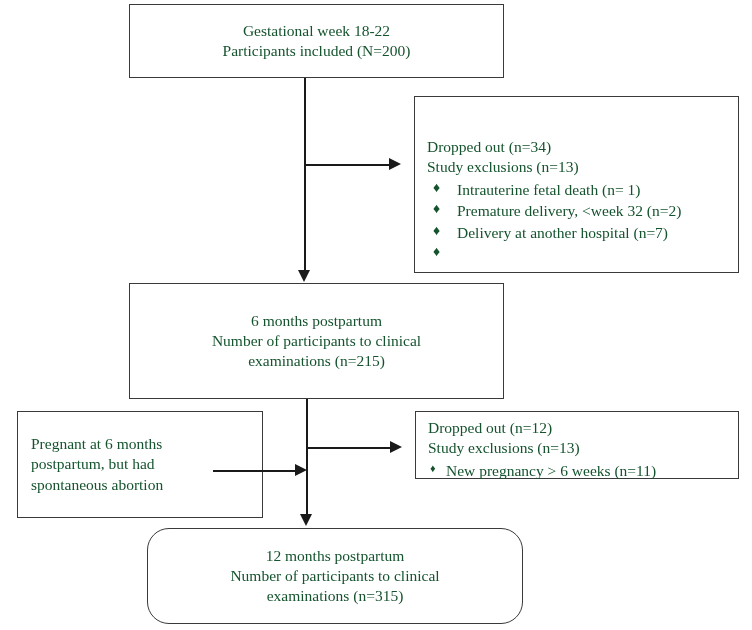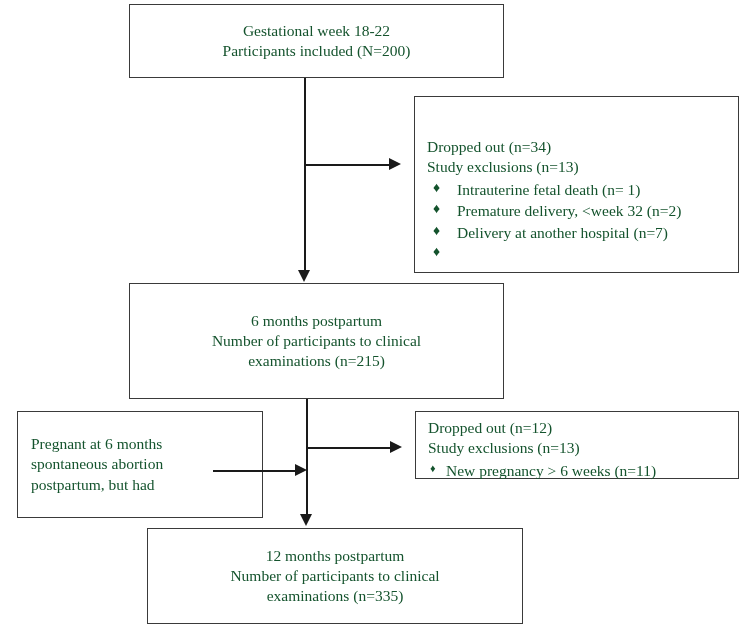--- a/index.html
+++ b/index.html
@@ -48,21 +48,21 @@
   #box-enrollment { left: 117px; top: 4px; width: 375px; height: 74px; }
   
   #box-exclusions-1 { left: 402px; top: 96px; width: 325px; height: 177px; padding: 11px 0 0 12px; }
   
   #box-6mo { left: 117px; top: 283px; width: 375px; height: 116px; }
   
   #box-pregnant { left: 5px; top: 411px; width: 246px; height: 107px; padding-left: 13px; }
   
   #box-exclusions-2 { left: 403px; top: 411px; width: 324px; height: 68px; padding: 9px 0 0 12px; }
   
-  #box-12mo { left: 135px; top: 528px; width: 376px; height: 96px; }
+  #box-12mo { left: 135px; top: 528px; width: 376px; height: 96px; border-radius: 22px; }
 
   .para { display: block; white-space: nowrap; }
 
   ul.bullets {
     list-style: none;
     margin: 2px 0 0 0;
     padding: 0;
   }
   ul.bullets li {
     position: relative;
@@ -156,39 +156,39 @@
   </div>
 
   <div class="box centered" id="box-6mo">
     <span class="line">6 months postpartum</span>
     <span class="line">Number of participants to clinical</span>
     <span class="line">examinations (n=215)</span>
   </div>
 
   <div class="box lefted" id="box-pregnant">
     <span class="line">Pregnant at 6 months</span>
+    <span class="line">postpartum, but had</span>
     <span class="line">spontaneous abortion</span>
-    <span class="line">postpartum, but had</span>
   </div>
 
   <div class="box lefted" id="box-exclusions-2">
     <span class="para">Dropped out (n=12)</span>
     <span class="para">Study exclusions (n=13)</span>
     <ul class="bullets">
       <li>
         <span class="bullet-glyph">♦</span>
         <span>New pregnancy &gt; 6 weeks (n=11)</span>
       </li>
     </ul>
   </div>
 
   <div class="box centered" id="box-12mo">
     <span class="line">12 months postpartum</span>
     <span class="line">Number of participants to clinical</span>
-    <span class="line">examinations (n=335)</span>
+    <span class="line">examinations (n=315)</span>
   </div>
 
   <div class="vline" id="trunk-upper"></div>
   <div class="arrow-down" id="trunk-upper-head"></div>
 
   <div class="hline" id="branch-upper"></div>
   <div class="arrow-right" id="branch-upper-head"></div>
 
   <div class="vline" id="trunk-lower"></div>
   <div class="arrow-down" id="trunk-lower-head"></div>

